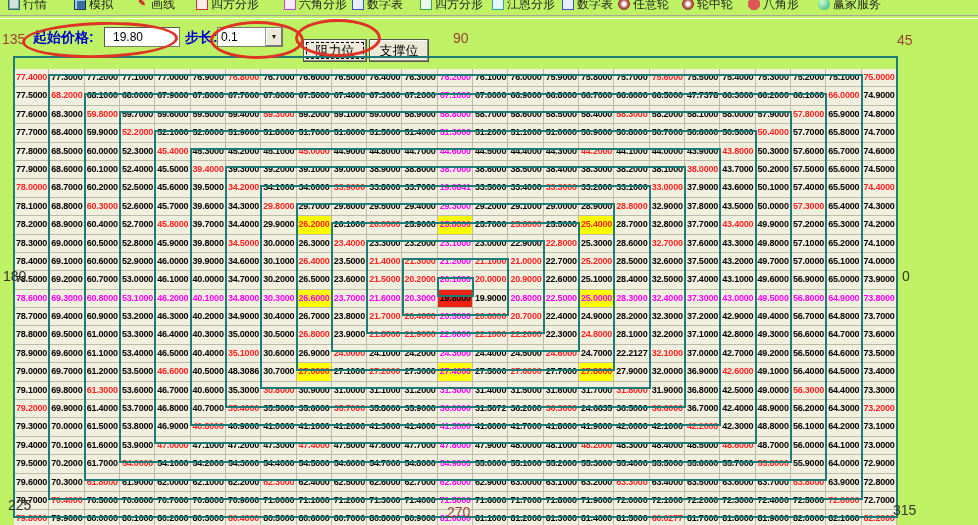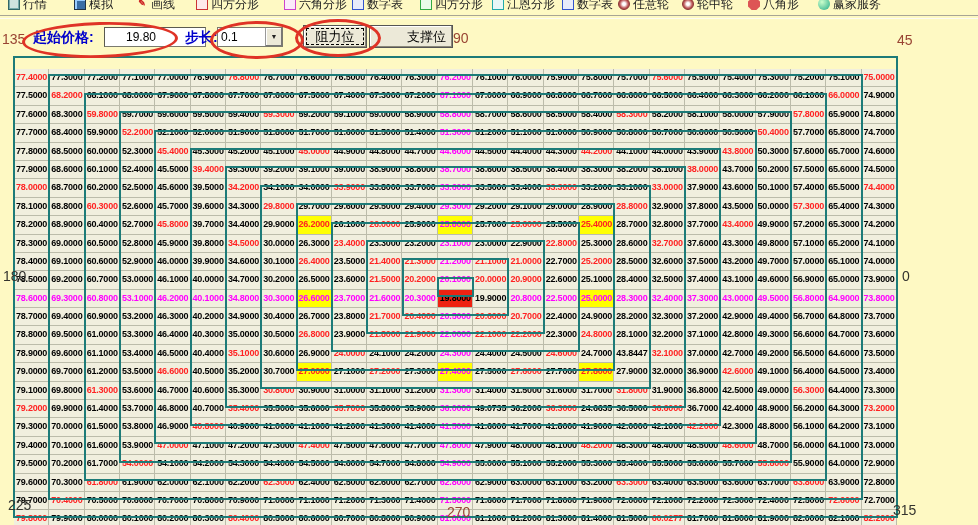--- a/index.html
+++ b/index.html
@@ -1,17 +1,17 @@
 <!DOCTYPE html>
 <html style="--ray-cross: #ff00ff; --ray-diagonal: #ff2222; --highlight-bg: #ffff00; --selected-bg: #ee2211; --ring-border: #1d7b78; --label-blue: #0000cc; --angle-label-red: #994433; --watermark-red: #d6261c;"><head>
 <meta charset="utf-8">
 <style>
   html,body{margin:0;padding:0;background:#ece9d8;width:978px;height:525px;overflow:hidden;
     font-family:"Liberation Sans",sans-serif;}
-  #app{position:relative;width:978px;height:525px;background:#fef9c3;}
+  #app{position:relative;width:978px;height:525px;background:#bef264;}
 
   
   #toolbar{position:absolute;left:0;top:0;width:978px;height:15px;overflow:hidden;}
   .tb-item{position:absolute;top:-6px;height:20px;display:flex;align-items:center;gap:3px;
     font-size:12px;color:#222;white-space:nowrap;cursor:pointer;}
   .tb-icon{display:inline-block;width:12px;height:12px;box-sizing:border-box;font-size:9px;line-height:11px;text-align:center;}
   .grid-icon{background:#cfe3de;border:1px solid #336666;box-shadow:inset 0 0 0 1px #7aa;}
   .chart-icon{background:#3a6ea5;border:1px solid #234;box-shadow:inset 2px 2px 0 #9cf;}
   .pen-icon{color:#c22;font-weight:bold;}
   .red-box-icon{border:1px solid #cc3333;background:#fdeaea;color:#c33;}
@@ -22,32 +22,32 @@
   .wheel-icon{border:1px solid #883333;border-radius:50%;background:radial-gradient(#fff 20%,#b55 60%);}
   .octagon-icon{background:#d55;clip-path:polygon(30% 0,70% 0,100% 30%,100% 70%,70% 100%,30% 100%,0 70%,0 30%);}
   .service-icon{border-radius:50%;background:radial-gradient(circle at 4px 4px,#cfc,#2a8);}
   #toolbar-sep{position:absolute;left:0;top:15px;width:978px;height:2px;
     border-top:1px solid #a8a595;border-bottom:1px solid #fbfaf4;}
 
   
   .ctl-label{position:absolute;color:#0000cc;font-weight:bold;font-size:14px;}
   #start-price-input{position:absolute;left:104px;top:27px;width:58px;height:18px;
     border:1px solid #7a7a6e;border-top-color:#5a5a50;border-left-color:#5a5a50;
-    background:#fff;font-size:12px;font-family:"Liberation Sans",sans-serif;padding:0 21px;color:#000;}
+    background:#fff;font-size:12px;font-family:"Liberation Sans",sans-serif;padding:0 8px;color:#000;}
   #step-combo{position:absolute;left:217px;top:27px;width:66px;height:20px;background:#fff;
     border:1px solid #7a7a6e;box-sizing:border-box;cursor:pointer;}
   #step-combo .combo-text{position:absolute;left:3px;top:2px;font-size:12px;color:#000;}
   #step-combo .combo-btn{position:absolute;right:0;top:0;width:16px;height:18px;background:#ece9d8;
     border-left:1px solid #999;box-shadow:inset -1px -1px 0 #777,inset 1px 1px 0 #fff;
     font-size:7px;text-align:center;line-height:18px;color:#222;}
-  .push-btn{position:absolute;top:25px;height:23px;background:#ece9d8;color:#000;
+  .push-btn{position:absolute;top:39px;height:23px;background:#ece9d8;color:#000;
     font-size:13px;font-family:"Liberation Sans",sans-serif;
     border:1px solid #555;box-shadow:inset -1px -1px 0 #8a8878,inset 1px 1px 0 #fff;cursor:pointer;}
   #resistance-button{left:303px;width:64px;outline:1px dashed #000;outline-offset:-4px;}
-  #support-button{left:369px;width:84px;text-align:right;}
+  #support-button{left:369px;width:60px;}
 
   
   .red-ellipse{position:absolute;border:3px solid #df3326;border-radius:50%;
     background:transparent;pointer-events:none;z-index:40;}
   #ellipse-start-price{left:22px;top:22px;width:150px;height:30px;transform:rotate(-1.5deg);}
   #ellipse-step{left:210px;top:21px;width:88px;height:32px;}
   #ellipse-resistance{left:295px;top:19px;width:80px;height:32px;}
 
   
   .angle-label{position:absolute;font-size:14px;z-index:30;}
@@ -197,21 +197,21 @@
         <div class="cell">67.4000</div>
         <div class="cell">67.3000</div>
         <div class="cell">67.2000</div>
         <div class="cell magenta">67.1000</div>
         <div class="cell">67.0000</div>
         <div class="cell">66.9000</div>
         <div class="cell">66.8000</div>
         <div class="cell">66.7000</div>
         <div class="cell">66.6000</div>
         <div class="cell">66.5000</div>
-        <div class="cell">66.4000</div>
+        <div class="cell">47.7378</div>
         <div class="cell">66.3000</div>
         <div class="cell">66.2000</div>
         <div class="cell">66.1000</div>
         <div class="cell red">66.0000</div>
         <div class="cell">74.9000</div>
         <div class="cell">77.6000</div>
         <div class="cell">68.3000</div>
         <div class="cell red">59.8000</div>
         <div class="cell">59.7000</div>
         <div class="cell">59.6000</div>
@@ -315,21 +315,21 @@
         <div class="cell">60.2000</div>
         <div class="cell">52.5000</div>
         <div class="cell">45.6000</div>
         <div class="cell">39.5000</div>
         <div class="cell red">34.2000</div>
         <div class="cell">34.1000</div>
         <div class="cell">34.0000</div>
         <div class="cell red">33.9000</div>
         <div class="cell">33.8000</div>
         <div class="cell">33.7000</div>
-        <div class="cell magenta">33.6000</div>
+        <div class="cell magenta">19.0841</div>
         <div class="cell">33.5000</div>
         <div class="cell">33.4000</div>
         <div class="cell red">33.3000</div>
         <div class="cell">33.2000</div>
         <div class="cell">33.1000</div>
         <div class="cell red">33.0000</div>
         <div class="cell">37.9000</div>
         <div class="cell">43.6000</div>
         <div class="cell">50.1000</div>
         <div class="cell">57.4000</div>
@@ -545,35 +545,35 @@
         <div class="cell">30.6000</div>
         <div class="cell">26.9000</div>
         <div class="cell red">24.0000</div>
         <div class="cell">24.1000</div>
         <div class="cell">24.2000</div>
         <div class="cell magenta">24.3000</div>
         <div class="cell">24.4000</div>
         <div class="cell">24.5000</div>
         <div class="cell red">24.6000</div>
         <div class="cell">24.7000</div>
-        <div class="cell">43.8447</div>
+        <div class="cell">22.2127</div>
         <div class="cell red">32.1000</div>
         <div class="cell">37.0000</div>
         <div class="cell">42.7000</div>
         <div class="cell">49.2000</div>
         <div class="cell">56.5000</div>
         <div class="cell">64.6000</div>
         <div class="cell">73.5000</div>
         <div class="cell">79.0000</div>
         <div class="cell">69.7000</div>
         <div class="cell">61.2000</div>
         <div class="cell">53.5000</div>
         <div class="cell red">46.6000</div>
         <div class="cell">40.5000</div>
-        <div class="cell">35.2000</div>
+        <div class="cell">48.3086</div>
         <div class="cell">30.7000</div>
         <div class="cell red yellow">27.0000</div>
         <div class="cell">27.1000</div>
         <div class="cell red">27.2000</div>
         <div class="cell">27.3000</div>
         <div class="cell magenta yellow">27.4000</div>
         <div class="cell">27.5000</div>
         <div class="cell red">27.6000</div>
         <div class="cell">27.7000</div>
         <div class="cell red yellow">27.8000</div>
@@ -616,21 +616,21 @@
         <div class="cell">53.7000</div>
         <div class="cell">46.8000</div>
         <div class="cell">40.7000</div>
         <div class="cell red">35.4000</div>
         <div class="cell">35.5000</div>
         <div class="cell">35.6000</div>
         <div class="cell red">35.7000</div>
         <div class="cell">35.8000</div>
         <div class="cell">35.9000</div>
         <div class="cell magenta">36.0000</div>
-        <div class="cell">49.0735</div>
+        <div class="cell">31.5072</div>
         <div class="cell">36.2000</div>
         <div class="cell red">36.3000</div>
         <div class="cell">24.6635</div>
         <div class="cell">36.5000</div>
         <div class="cell red">36.6000</div>
         <div class="cell">36.7000</div>
         <div class="cell">42.4000</div>
         <div class="cell">48.9000</div>
         <div class="cell">56.2000</div>
         <div class="cell">64.3000</div>

